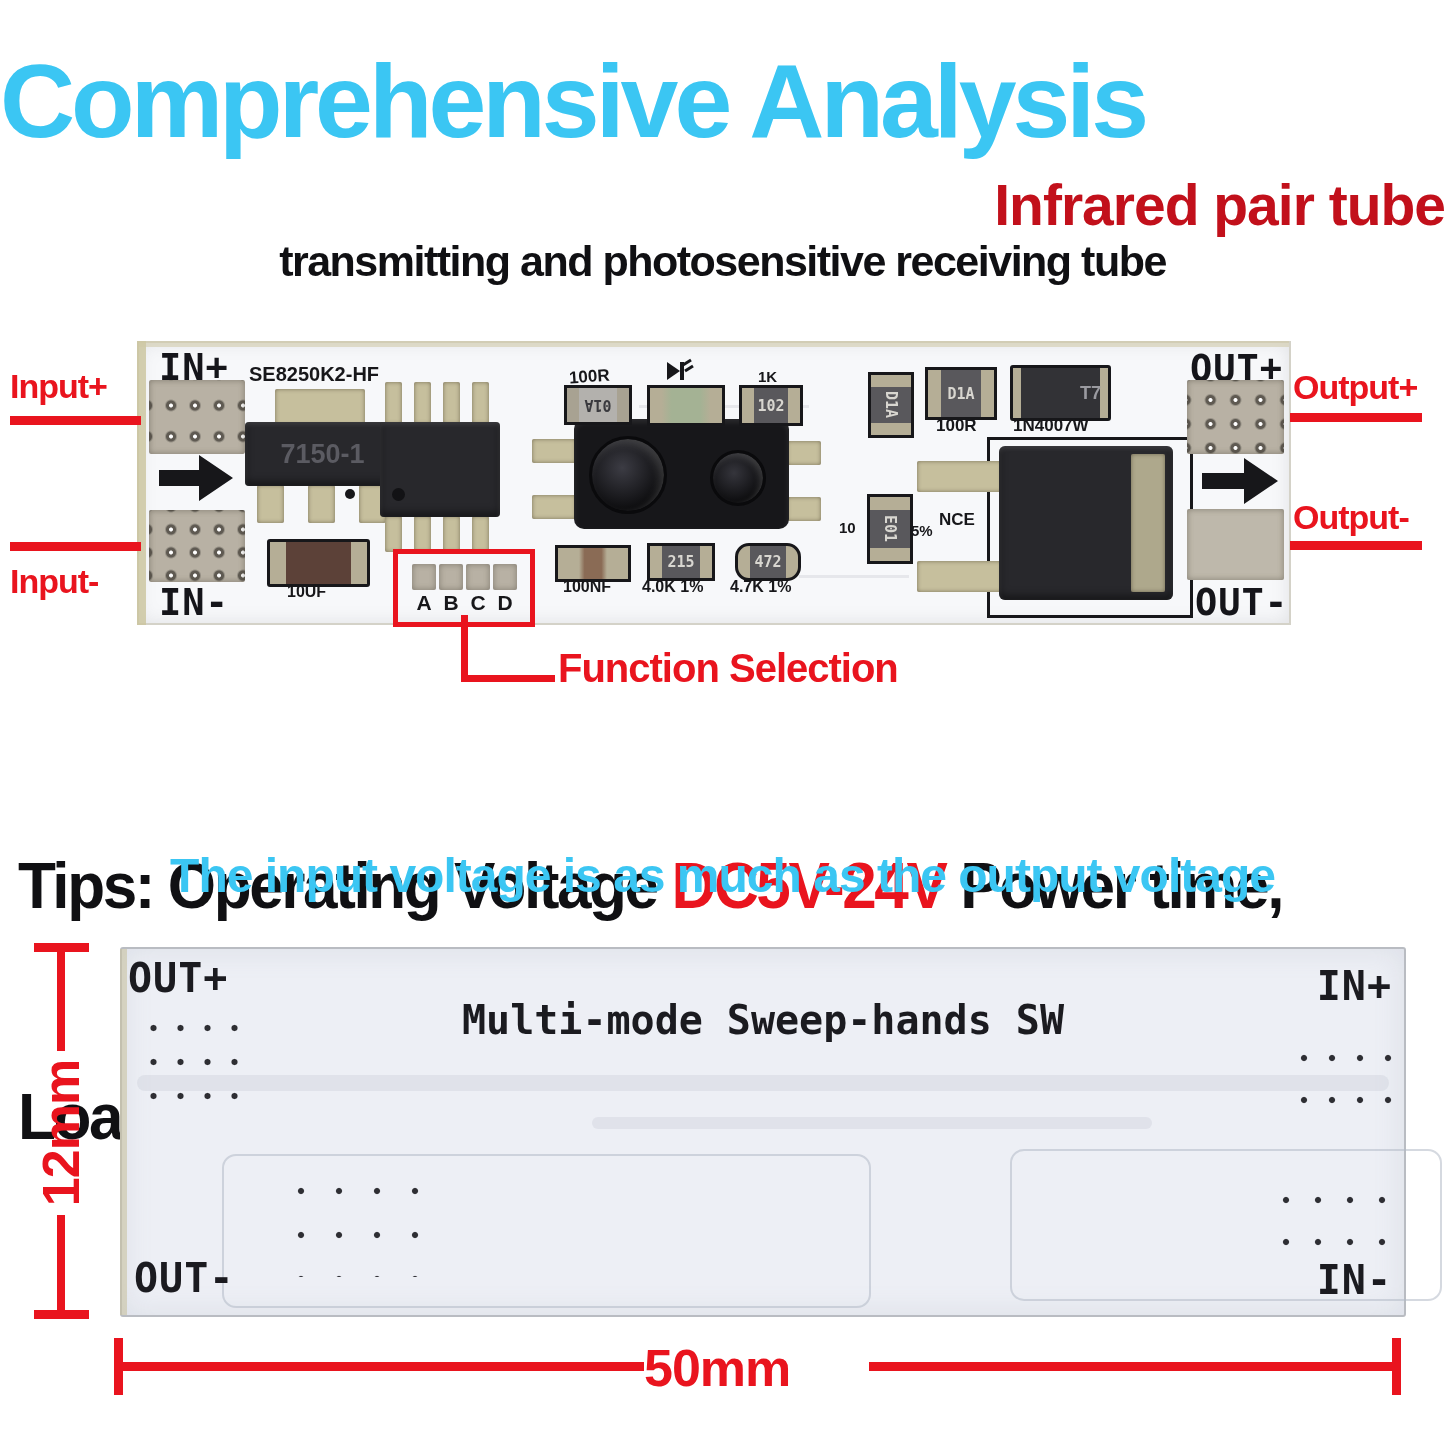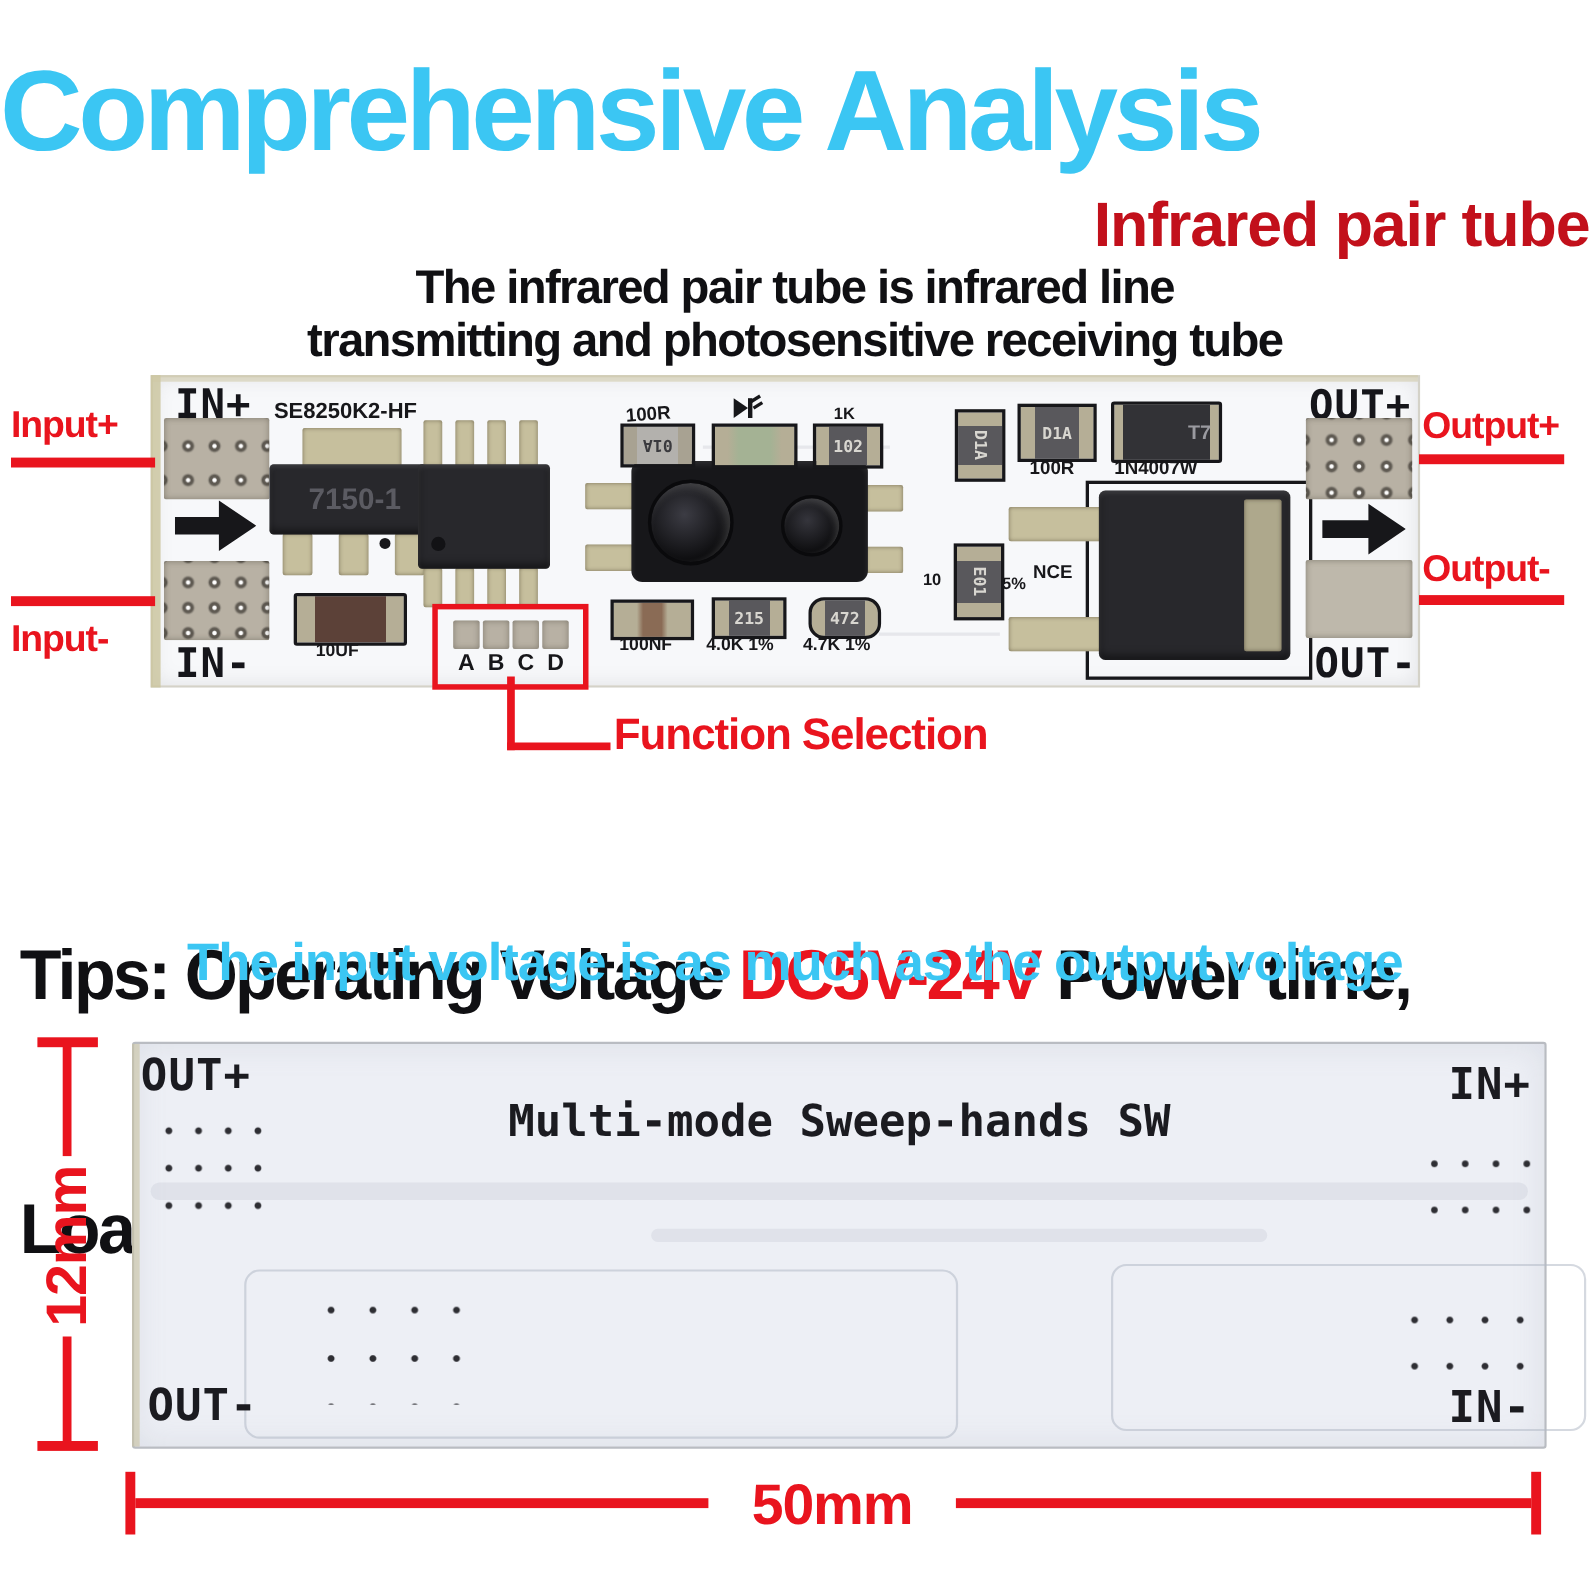--- a/index.html
+++ b/index.html
@@ -65,21 +65,20 @@
   .dimtext{color:var(--red);font-weight:800;font-size:52px;letter-spacing:-1px;}
 </style>
 </head>
 <body>
 
 <div id="canvas">
 
   <div class="abs title">Comprehensive Analysis</div>
   <div class="abs subtitle">Infrared pair tube</div>
   <div class="abs desc">
-    <div>The infrared pair tube is infrared line</div>
     <div>transmitting and photosensitive receiving tube</div>
   </div>
 
   <div class="abs pcb1">
     <div class="abs edgeL"></div>
     <div class="abs edgeT"></div>
 
     <div class="abs trace" style="left:500px;top:62px;width:170px;height:3px;"></div>
     <div class="abs trace" style="left:830px;top:140px;width:130px;height:3px;"></div>
     <div class="abs trace" style="left:660px;top:232px;width:110px;height:3px;"></div>
@@ -244,17 +243,17 @@
   </div>
 
   <div class="abs rline" style="left:34px;top:943px;width:55px;height:9px;"></div>
   <div class="abs rline" style="left:57px;top:951px;width:8px;height:100px;"></div>
   <div class="abs dimtext" style="left:-19px;top:1103px;width:160px;height:60px;display:flex;align-items:center;justify-content:center;transform:rotate(-90deg);">12mm</div>
   <div class="abs rline" style="left:57px;top:1215px;width:8px;height:97px;"></div>
   <div class="abs rline" style="left:34px;top:1310px;width:55px;height:9px;"></div>
 
   <div class="abs rline" style="left:114px;top:1338px;width:9px;height:57px;"></div>
   <div class="abs rline" style="left:123px;top:1362px;width:521px;height:9px;"></div>
-  <div class="abs dimtext" style="left:644px;top:1338px;width:225px;text-align:center;">50mm</div>
+  <div class="abs dimtext" style="left:644px;top:1338px;width:225px;">50mm</div>
   <div class="abs rline" style="left:869px;top:1362px;width:523px;height:9px;"></div>
   <div class="abs rline" style="left:1392px;top:1338px;width:9px;height:57px;"></div>
 
 </div>
 
 </body></html>

